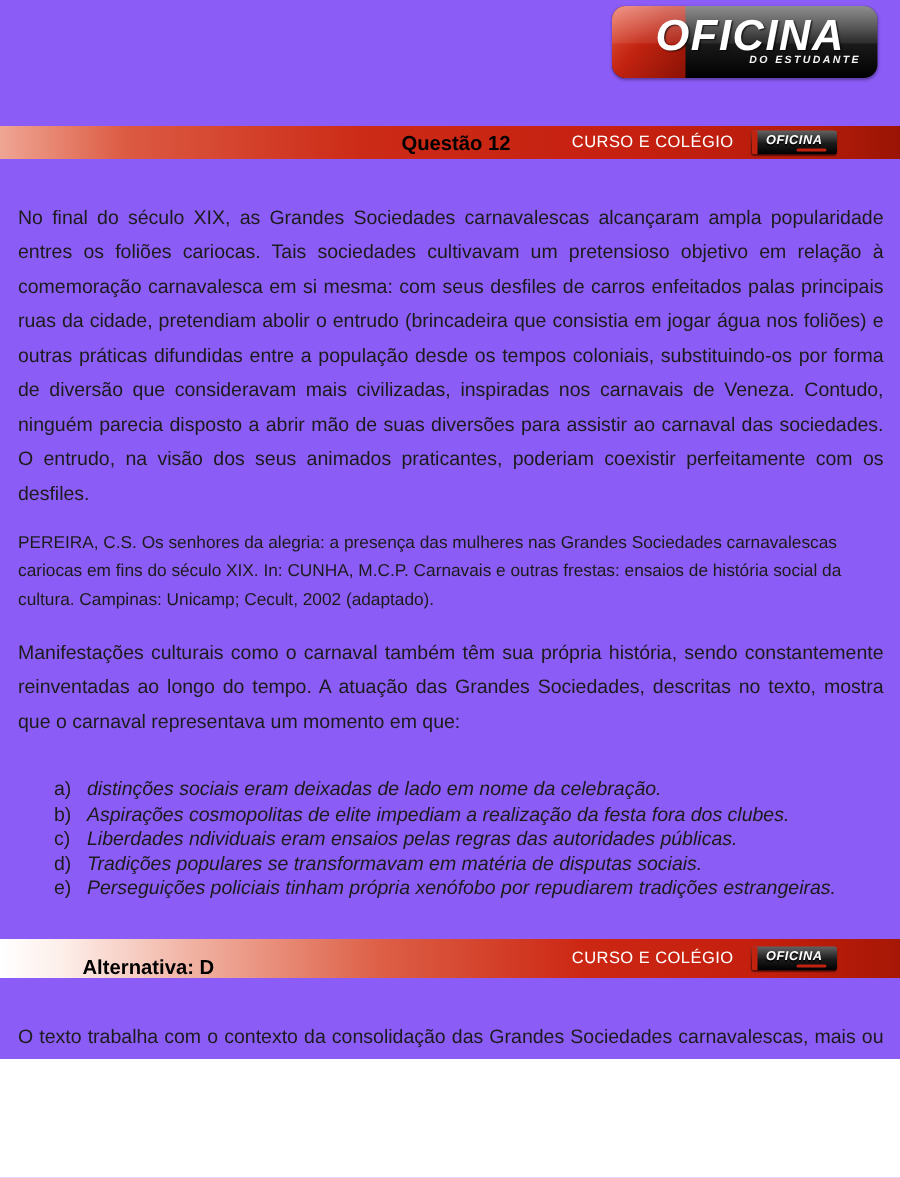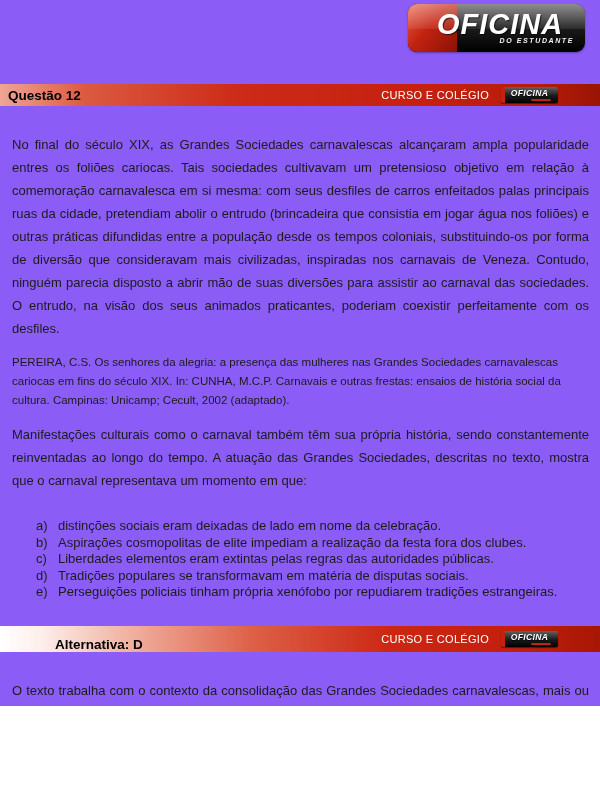--- a/index.html
+++ b/index.html
@@ -36,20 +36,21 @@
     position:absolute; right:11px; top:33px;
     font-style:italic; font-weight:bold; font-size:7px; letter-spacing:1.6px;
     color:#f4f4f4; white-space:nowrap;
   }
 
   
   .bar { position:relative; display:flex; align-items:center; width:600px; }
   .bar-question {
     height:22px; margin-top:32px;
     background:linear-gradient(90deg,#efa694 0%, #dc5a42 14%, #cc2b17 40%, #c62010 70%, #b61c0b 90%, #9a1404 100%);
+    justify-content:center;
   }
   .bar-answer {
     height:26px; margin-top:25px;
     background:linear-gradient(90deg,#ffffff 0%, #fdeee9 7%, #f2b7a8 20%, #dd6047 42%, #cc2713 65%, #c41f0e 85%, #a71705 100%);
   }
   .bar-title-q { font-weight:bold; font-size:13.5px; color:#000; margin-left:8px; }
   .bar-title-a { font-weight:bold; font-size:13.5px; color:#000; margin-left:55px;margin-top:12px; }
   .bar-right { position:absolute; right:42px; top:0; bottom:0; display:flex; align-items:center; gap:12px; }
   .curso-label { color:#ffffff; font-size:11px; letter-spacing:.3px; white-space:nowrap; }
 
@@ -69,21 +70,21 @@
 
   
   .text-block { margin-left:12px; margin-right:11px; text-align:justify; font-size:13px; line-height:23px; }
   .p-intro   { margin-top:27px; }
   .citation  { margin:8px 10px 0 12px; font-size:11.5px; line-height:19px; }
   .p-command { }
 
   .options { margin:26px 12px 0 36px; padding:0; list-style:none; font-size:13px; line-height:16.5px; }
   .option  { display:flex; }
   .opt-letter { flex:0 0 22px; width:22px; }
-  .opt-text   { flex:1; }
+  .opt-text   { flex:1;font-style:italic; }
 
   .p-explain { margin-top:27px; line-height:24.5px; }
 </style>
 </head>
 <body>
 
 <div class="page">
 
   <div class="logo-row">
     <div class="brand-logo">
@@ -116,21 +117,21 @@
     <li class="option">
       <span class="opt-letter">a)</span>
       <span class="opt-text">distinções sociais eram deixadas de lado em nome da celebração.</span>
     </li>
     <li class="option">
       <span class="opt-letter">b)</span>
       <span class="opt-text">Aspirações cosmopolitas de elite impediam a realização da festa fora dos clubes.</span>
     </li>
     <li class="option">
       <span class="opt-letter">c)</span>
-      <span class="opt-text">Liberdades elementos eram extintas pelas regras das autoridades públicas.</span>
+      <span class="opt-text">Liberdades ndividuais eram ensaios pelas regras das autoridades públicas.</span>
     </li>
     <li class="option">
       <span class="opt-letter">d)</span>
       <span class="opt-text">Tradições populares se transformavam em matéria de disputas sociais.</span>
     </li>
     <li class="option">
       <span class="opt-letter">e)</span>
       <span class="opt-text">Perseguições policiais tinham própria xenófobo por repudiarem tradições estrangeiras.</span>
     </li>
   </ul>

